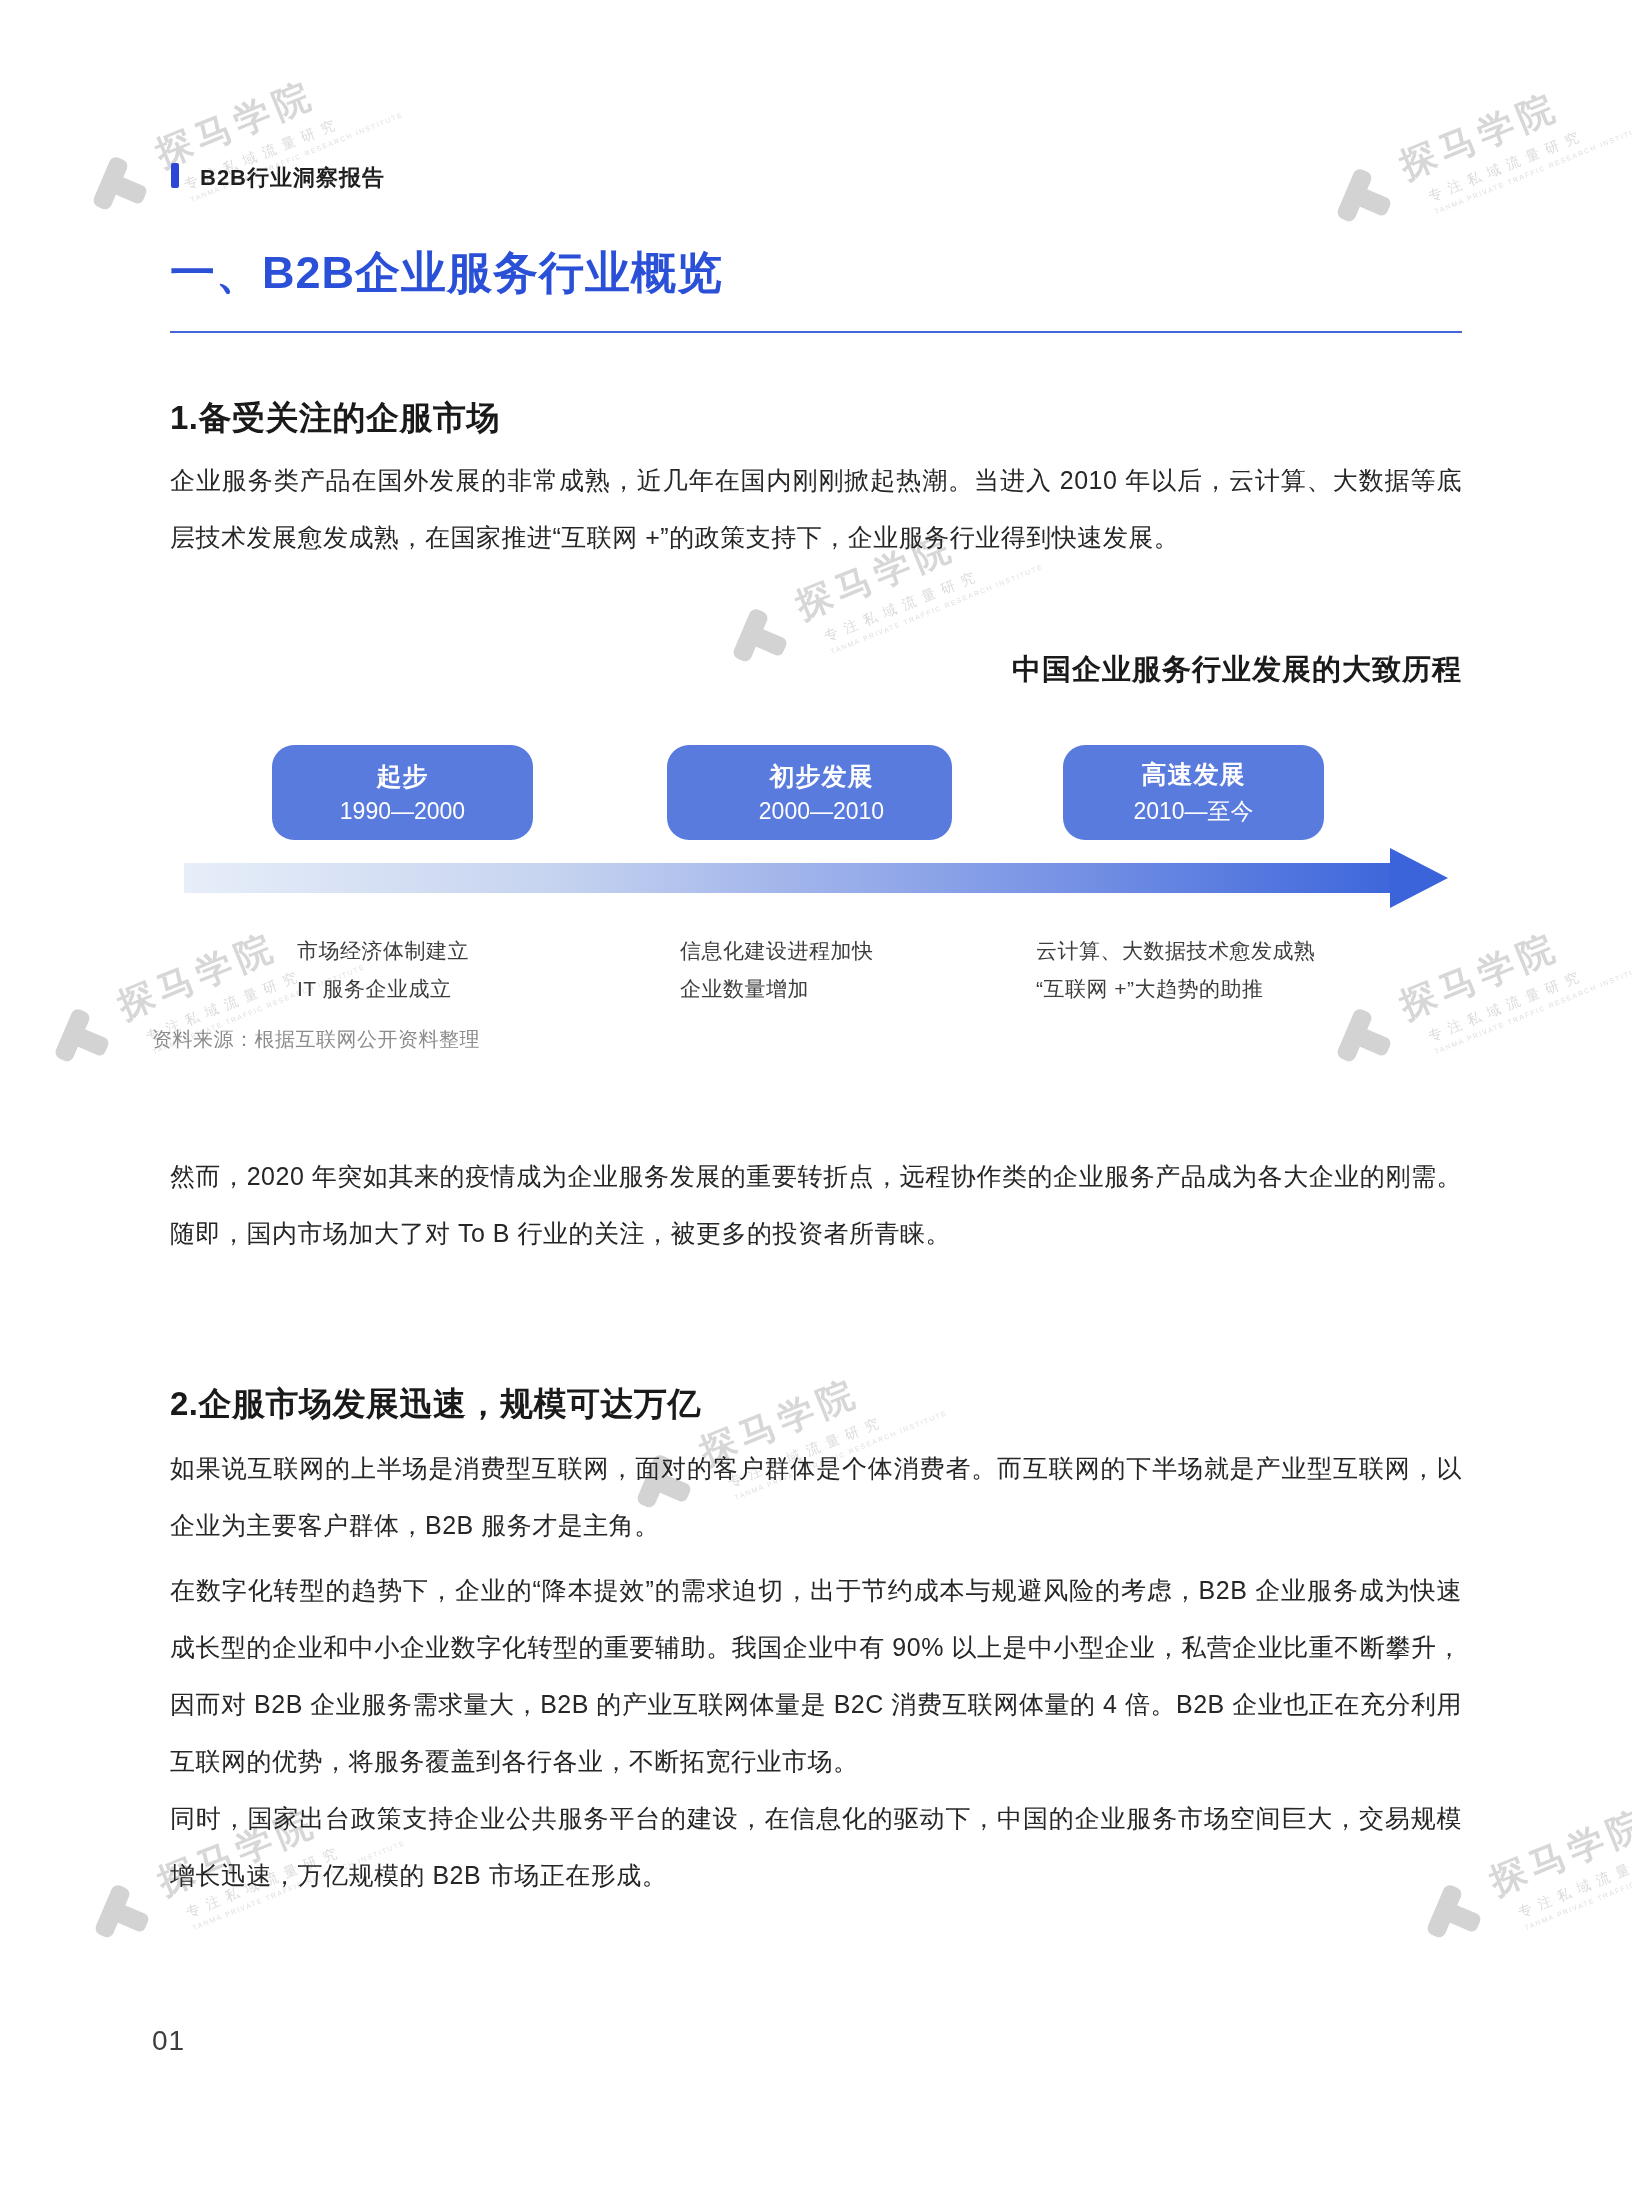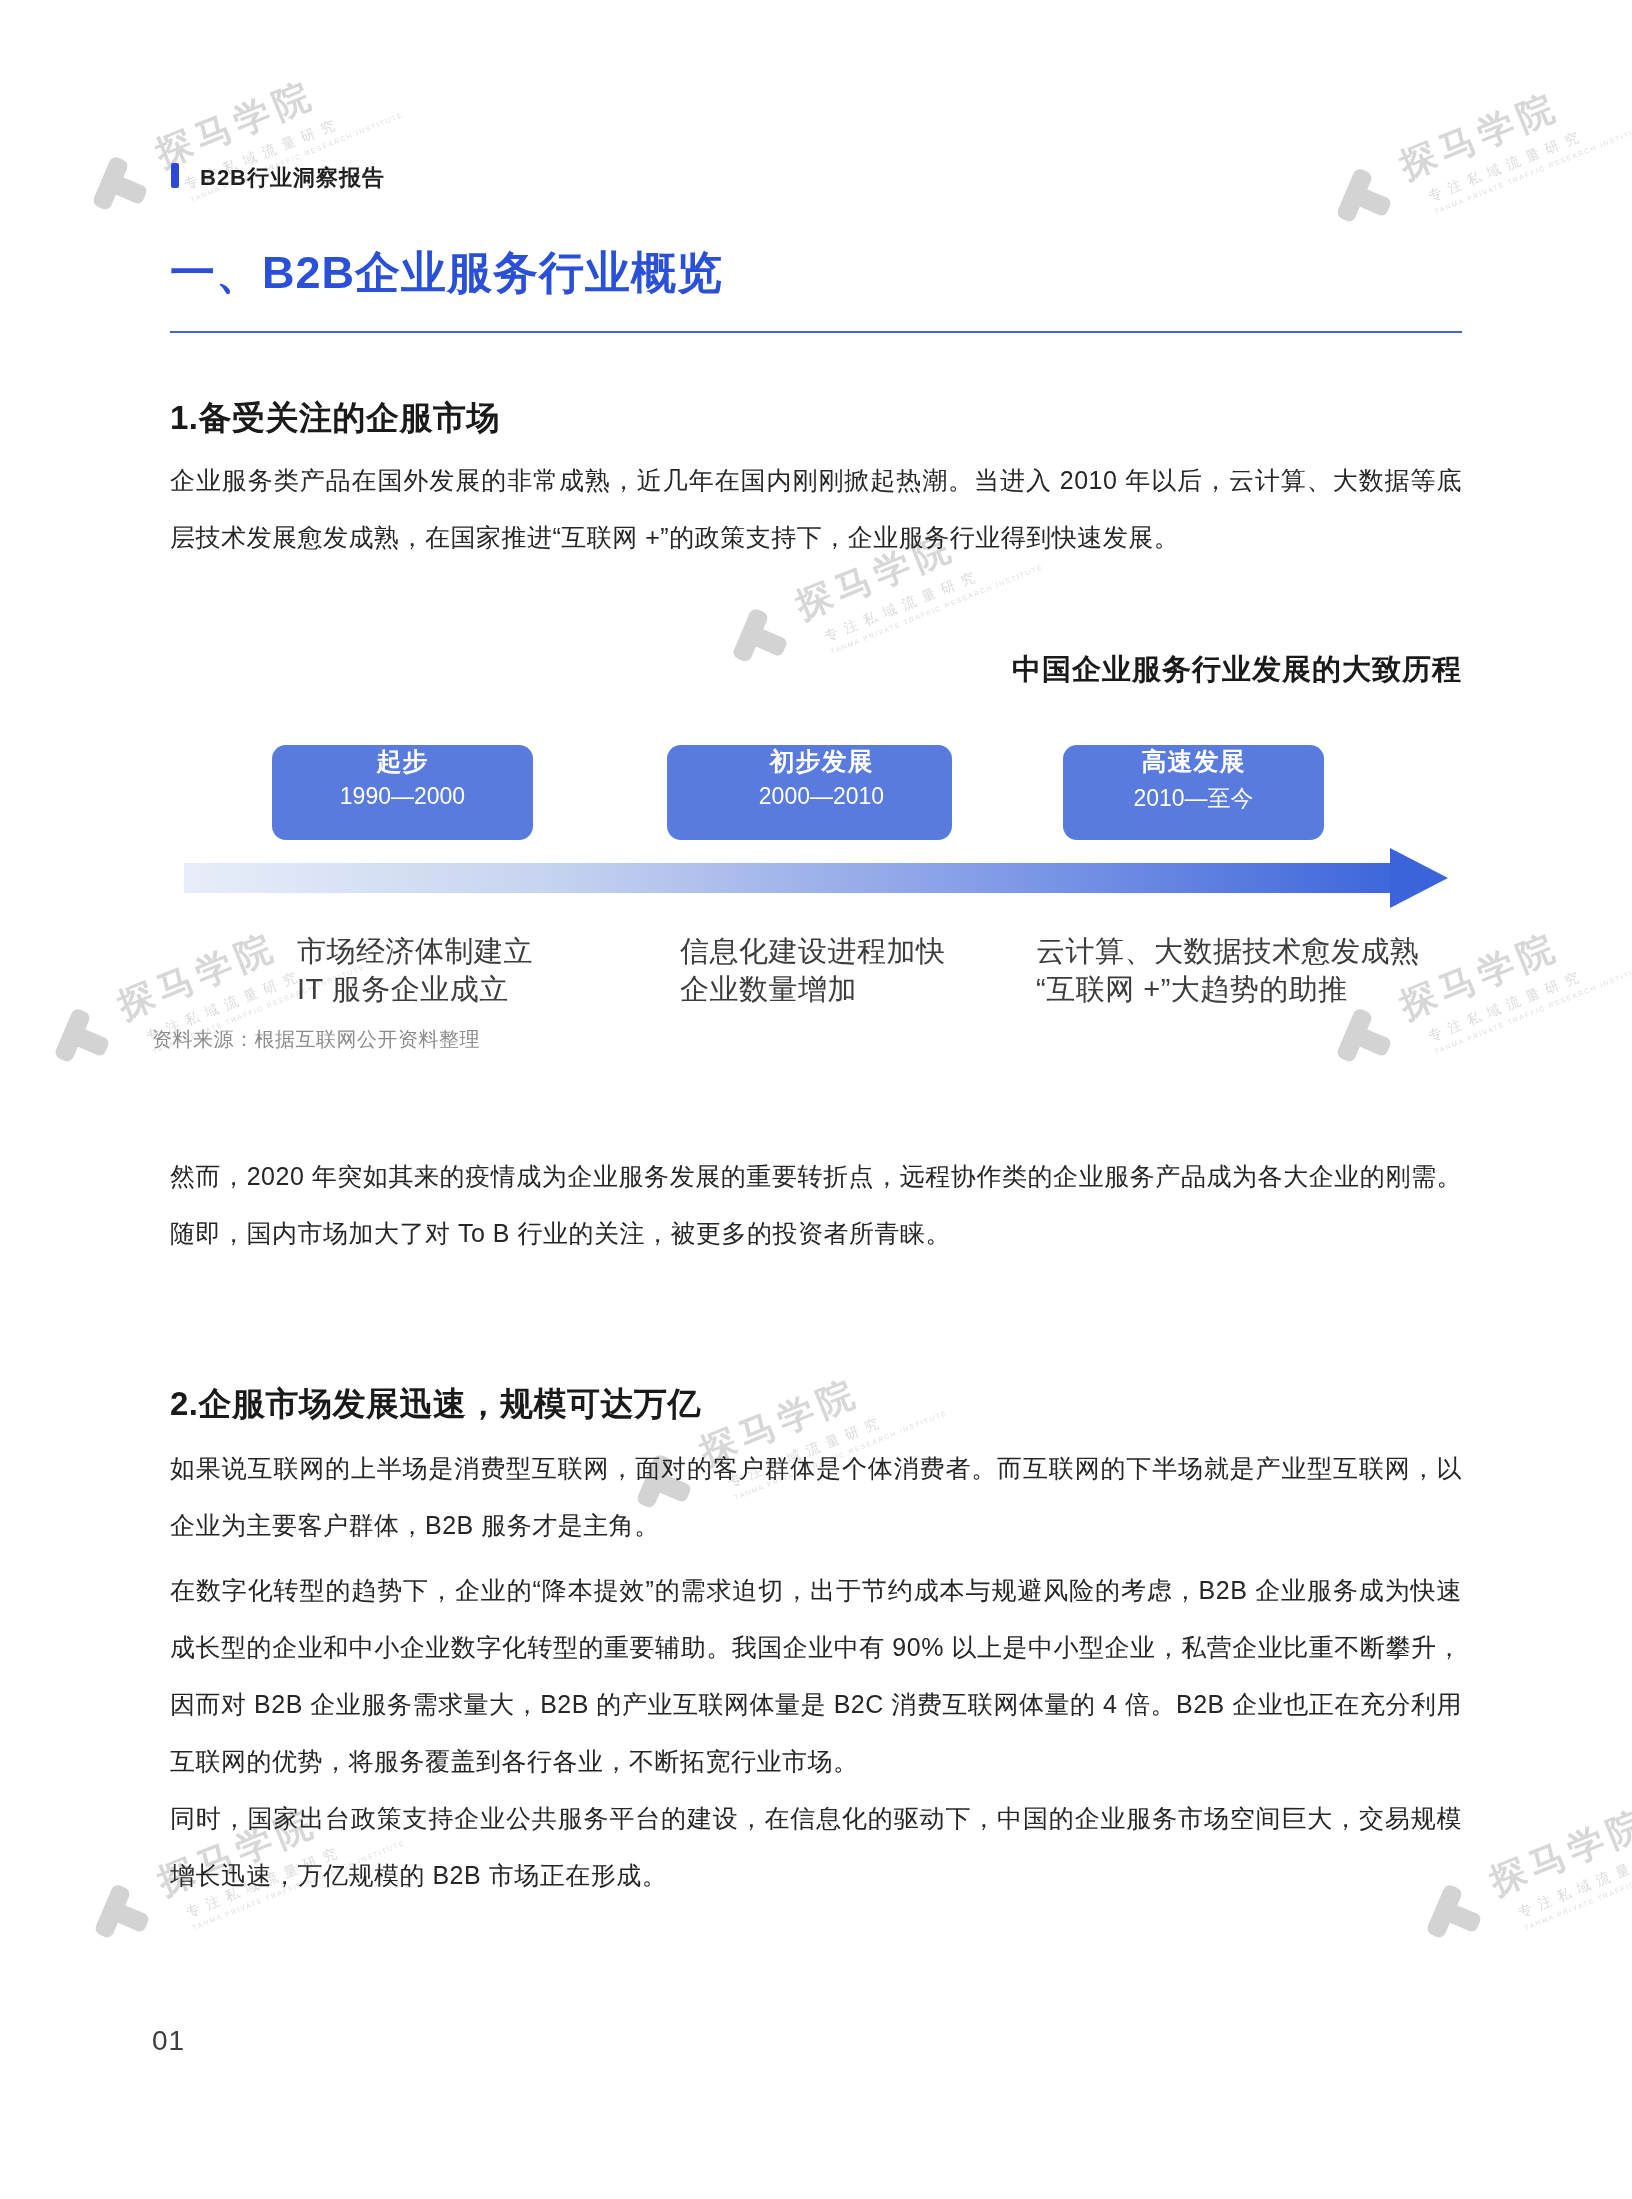--- a/index.html
+++ b/index.html
@@ -46,37 +46,37 @@
   }
   .p1{top:452px;}
   .p2{top:1148px;}
   .p3{top:1440px;}
   .p4{top:1562px;}
   .p5{top:1790px;}
   
   .diag-title{left:170px;top:650px;width:1292px;text-align:right;
     font-size:29px;font-weight:bold;color:#1a1a1a;letter-spacing:1px;}
   .stage-box{
-    top:745px;width:261px;height:95px;background:#5A7BDE;border-radius:14px;
-    display:flex;flex-direction:column;align-items:center;justify-content:flex-start;gap:5px;
+    top:745px;width:261px;height:95px;background:#5A7BDE;border-radius:22px;
+    display:flex;flex-direction:column;align-items:center;justify-content:center;gap:5px;
     color:#ffffff;text-align:center;
   }
   .stage-box .lbl{font-size:25px;font-weight:bold;letter-spacing:1px;}
   .stage-box .per{font-size:23px;}
   .box-1{left:272px;} .box-2{left:667px;padding-left:24px;} .box-3{left:1063px;}
   .arrow-bar{
     left:184px;top:863px;width:1206px;height:30px;
     background:linear-gradient(90deg,#E7EEF9 0%,#C7D4F0 30%,#7D97E6 70%,#3E67DB 100%);
   }
   .arrow-head{
     left:1390px;top:848px;width:0;height:0;
     border-top:30px solid transparent;border-bottom:30px solid transparent;
     border-left:58px solid #3B64DA;
   }
-  .stage-desc{top:932px;font-size:29px;line-height:38px;color:#3d3d3d;letter-spacing:0.5px;}
+  .stage-desc{top:932px;font-size:21px;line-height:38px;color:#3d3d3d;letter-spacing:0.5px;}
   .desc-1{left:297px;} .desc-2{left:680px;} .desc-3{left:1036px;}
   .source{left:152px;top:1026px;font-size:20px;color:#8C8C8C;letter-spacing:0.5px;}
   
   .page-num{left:152px;top:2025px;font-size:28px;color:#3d3d3d;letter-spacing:1px;}
   
   .wm-1{left:78px;top:100px;}
   .wm-2{left:1322px;top:112px;}
   .wm-3{left:718px;top:552px;}
   .wm-4{left:40px;top:952px;}
   .wm-5{left:1322px;top:952px;}

